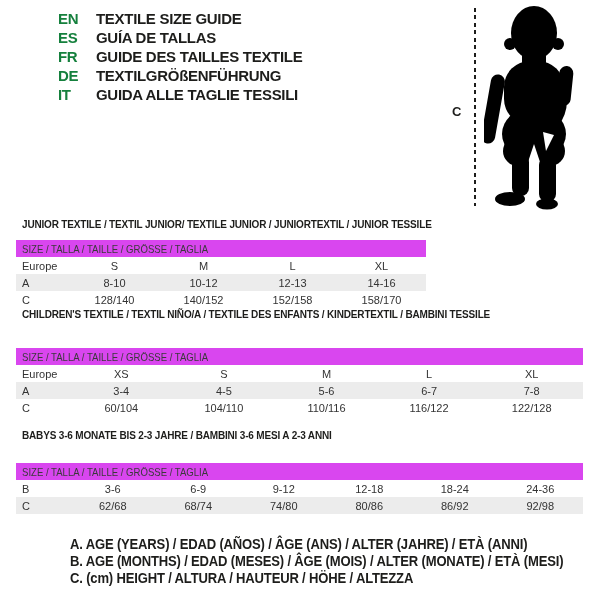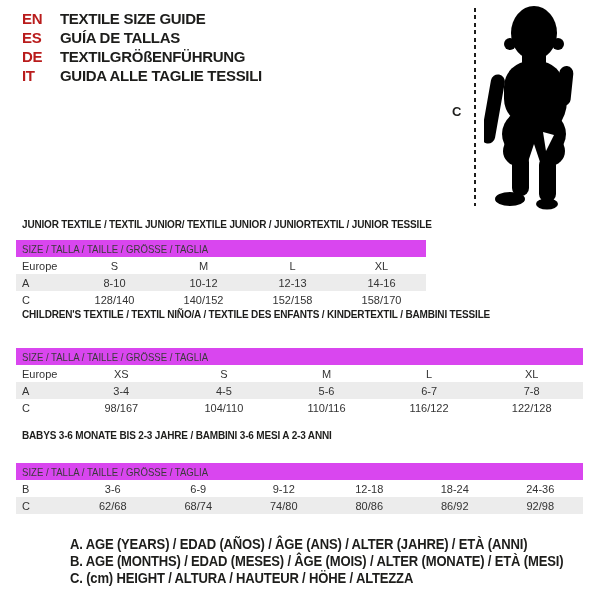--- a/index.html
+++ b/index.html
@@ -6,21 +6,21 @@
   .screen{
     position:relative;width:600px;height:600px;background:#ffffff;
     font-family:"Liberation Sans",sans-serif;color:#2e2e2e;overflow:hidden;
   }
   
   .cond{display:inline-block;transform:scaleX(0.87);transform-origin:0 50%;white-space:nowrap;}
 
   
   .langs{position:absolute;left:22px;top:9px;}
   .lang-row{display:flex;height:19px;align-items:center;}
-  .lang-code{width:38px;font-weight:bold;font-size:15px;letter-spacing:-0.3px;color:#b91c1c;}
+  .lang-code{width:38px;font-weight:bold;font-size:15px;letter-spacing:-0.3px;color:#15803d;margin-left:36px;}
   .lang-title{font-weight:bold;font-size:15px;letter-spacing:-0.3px;color:#1d1d1b;white-space:nowrap;}
 
   
   .dash-line{
     position:absolute;left:474px;top:8px;width:2px;height:198px;
     background:repeating-linear-gradient(to bottom,#1d1d1b 0 4px,transparent 4px 7.5px);
   }
   .c-label{position:absolute;left:452px;top:104px;font-weight:bold;font-size:13px;color:#1d1d1b;}
   .baby{position:absolute;left:484px;top:4px;}
 
@@ -51,20 +51,24 @@
 <div class="screen">
 
   <div class="langs">
     <div class="lang-row">
       <span class="lang-code">EN</span>
       <span class="lang-title">TEXTILE SIZE GUIDE</span>
     </div>
     <div class="lang-row">
       <span class="lang-code">ES</span>
       <span class="lang-title">GUÍA DE TALLAS</span>
+    </div>
+    <div class="lang-row">
+      <span class="lang-code">FR</span>
+      <span class="lang-title">GUIDE DES TAILLES TEXTILE</span>
     </div>
     <div class="lang-row">
       <span class="lang-code">DE</span>
       <span class="lang-title">TEXTILGRÖßENFÜHRUNG</span>
     </div>
     <div class="lang-row">
       <span class="lang-code">IT</span>
       <span class="lang-title">GUIDA ALLE TAGLIE TESSILI</span>
     </div>
   </div>
@@ -170,21 +174,21 @@
       <tr class="shaded">
         <td class="rowlabel">A</td>
         <td>3-4</td>
         <td>4-5</td>
         <td>5-6</td>
         <td>6-7</td>
         <td>7-8</td>
       </tr>
       <tr>
         <td class="rowlabel">C</td>
-        <td>98/167</td>
+        <td>60/104</td>
         <td>104/110</td>
         <td>110/116</td>
         <td>116/122</td>
         <td>122/128</td>
       </tr>
     </tbody>
   </table>
 
   <div class="section-title" style="left:22px;top:426px;">
     <div>

